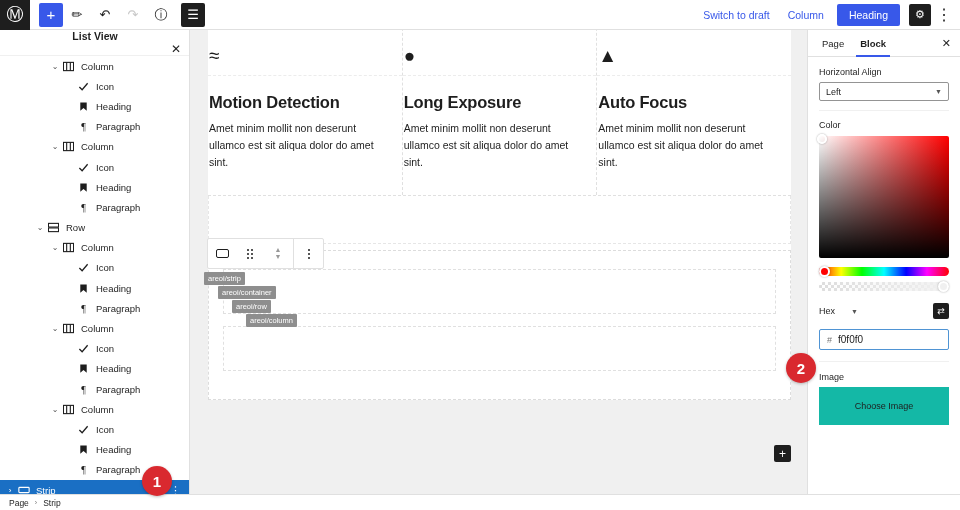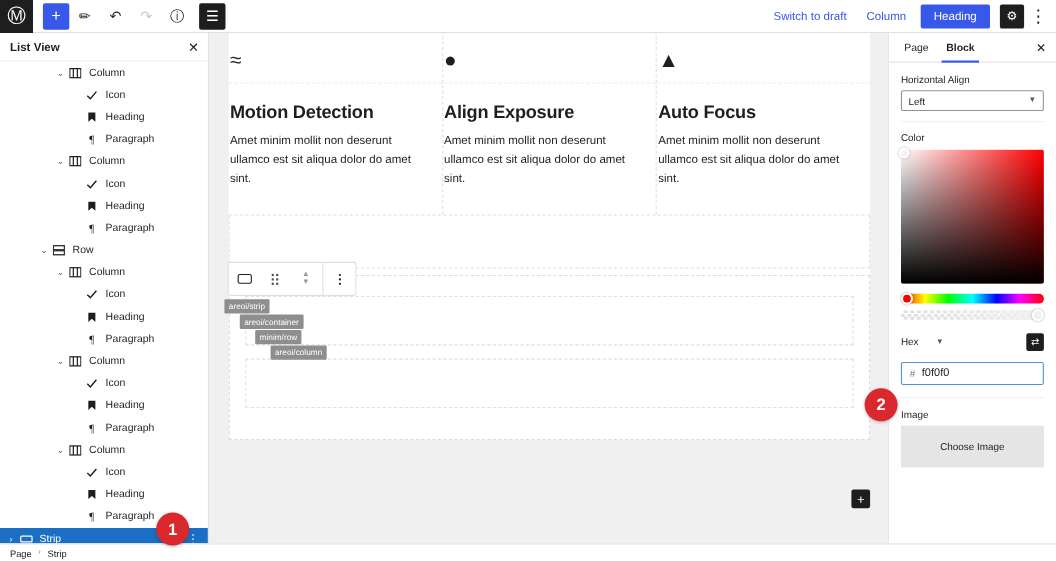--- a/index.html
+++ b/index.html
@@ -56,21 +56,21 @@
     justify-content: center; color: #1e1e1e; margin-left: 3px;
   }
 
   
   .listview {
     position: absolute; top: 30px; left: 0; width: 190px; height: 464px;
     background: #fff; border-right: 1px solid #e0e0e0; overflow: hidden;
   }
   .lv-header {
     height: 26px; display: flex; align-items: center;
-    padding: 0 8px 0 9px; border-bottom: 1px solid #f0f0f0;
+    padding: 0 8px 0 9px; border-bottom: 1px solid #f0f0f0; flex-direction: column;
   }
   .lv-title { font-size: 10.5px; color: #1e1e1e; font-weight: bold; }
   .lv-close { margin-left: auto; font-size: 12px; color: #1e1e1e; }
   .lv-list { position: relative; }
   .lv-row {
     height: 20.2px; display: flex; align-items: center;
     font-size: 9.5px; color: #1e1e1e; position: relative;
   }
   .lv-row.selected { background: #1a6fc4; color: #fff; height: 21px; }
   .lv-chev {
@@ -249,21 +249,21 @@
   }
   .hex-field {
     margin-top: 10px; height: 21px; border: 1px solid #4f94d4;
     border-radius: 2px; display: flex; align-items: center;
     padding: 0 7px; gap: 6px; background: #fff;
   }
   .hex-hash { font-size: 9px; color: #757575; }
   .hex-val { font-size: 10px; color: #1e1e1e; }
   .img-label { font-size: 9px; color: #1e1e1e; margin: 10px 0 5px; }
   .img-drop {
-    height: 38px; background: #e5e5e5; display: flex;
+    height: 38px; background: #14b8a6; display: flex;
     align-items: center; justify-content: center;
     font-size: 9px; color: #1e1e1e;
   }
 
   
   .breadcrumb {
     position: absolute; left: 0; bottom: 0; width: 960px; height: 16px;
     border-top: 1px solid #e0e0e0; background: #fff;
     display: flex; align-items: center; padding-left: 9px; gap: 6px;
     font-size: 8.5px; color: #1e1e1e;
@@ -533,21 +533,21 @@
             <div class="fc-body">
               <div class="fc-head">Motion Detection</div>
               <div class="fc-text">Amet minim mollit non deserunt ullamco est sit aliqua dolor do amet sint.</div>
             </div>
           </div>
           <div class="feature-col">
             <div class="fc-iconbox">
               <span class="fc-glyph">●</span>
             </div>
             <div class="fc-body">
-              <div class="fc-head">Align Exposure</div>
+              <div class="fc-head">Long Exposure</div>
               <div class="fc-text">Amet minim mollit non deserunt ullamco est sit aliqua dolor do amet sint.</div>
             </div>
           </div>
           <div class="feature-col">
             <div class="fc-iconbox">
               <span class="fc-glyph">▲</span>
             </div>
             <div class="fc-body">
               <div class="fc-head">Auto Focus</div>
               <div class="fc-text">Amet minim mollit non deserunt ullamco est sit aliqua dolor do amet sint.</div>
@@ -589,21 +589,21 @@
             <i></i>
             <i></i>
             <i></i>
           </span>
       </div>
     </div>
 
     <div class="path-stack" id="path-stack">
         <span class="path-r" style="padding-left: 0px;"><span class="path-chip">areoi/strip</span></span>
         <span class="path-r" style="padding-left: 14px;"><span class="path-chip">areoi/container</span></span>
-        <span class="path-r" style="padding-left: 28px;"><span class="path-chip">minim/row</span></span>
+        <span class="path-r" style="padding-left: 28px;"><span class="path-chip">areoi/row</span></span>
         <span class="path-r" style="padding-left: 42px;"><span class="path-chip">areoi/column</span></span>
       </div>
 
     <div class="add-block-btn">+</div>
   </div>
 
   <div class="settings">
     <div class="st-tabs">
       <span class="st-tab">Page</span>
       <span class="st-tab active">Block</span>

